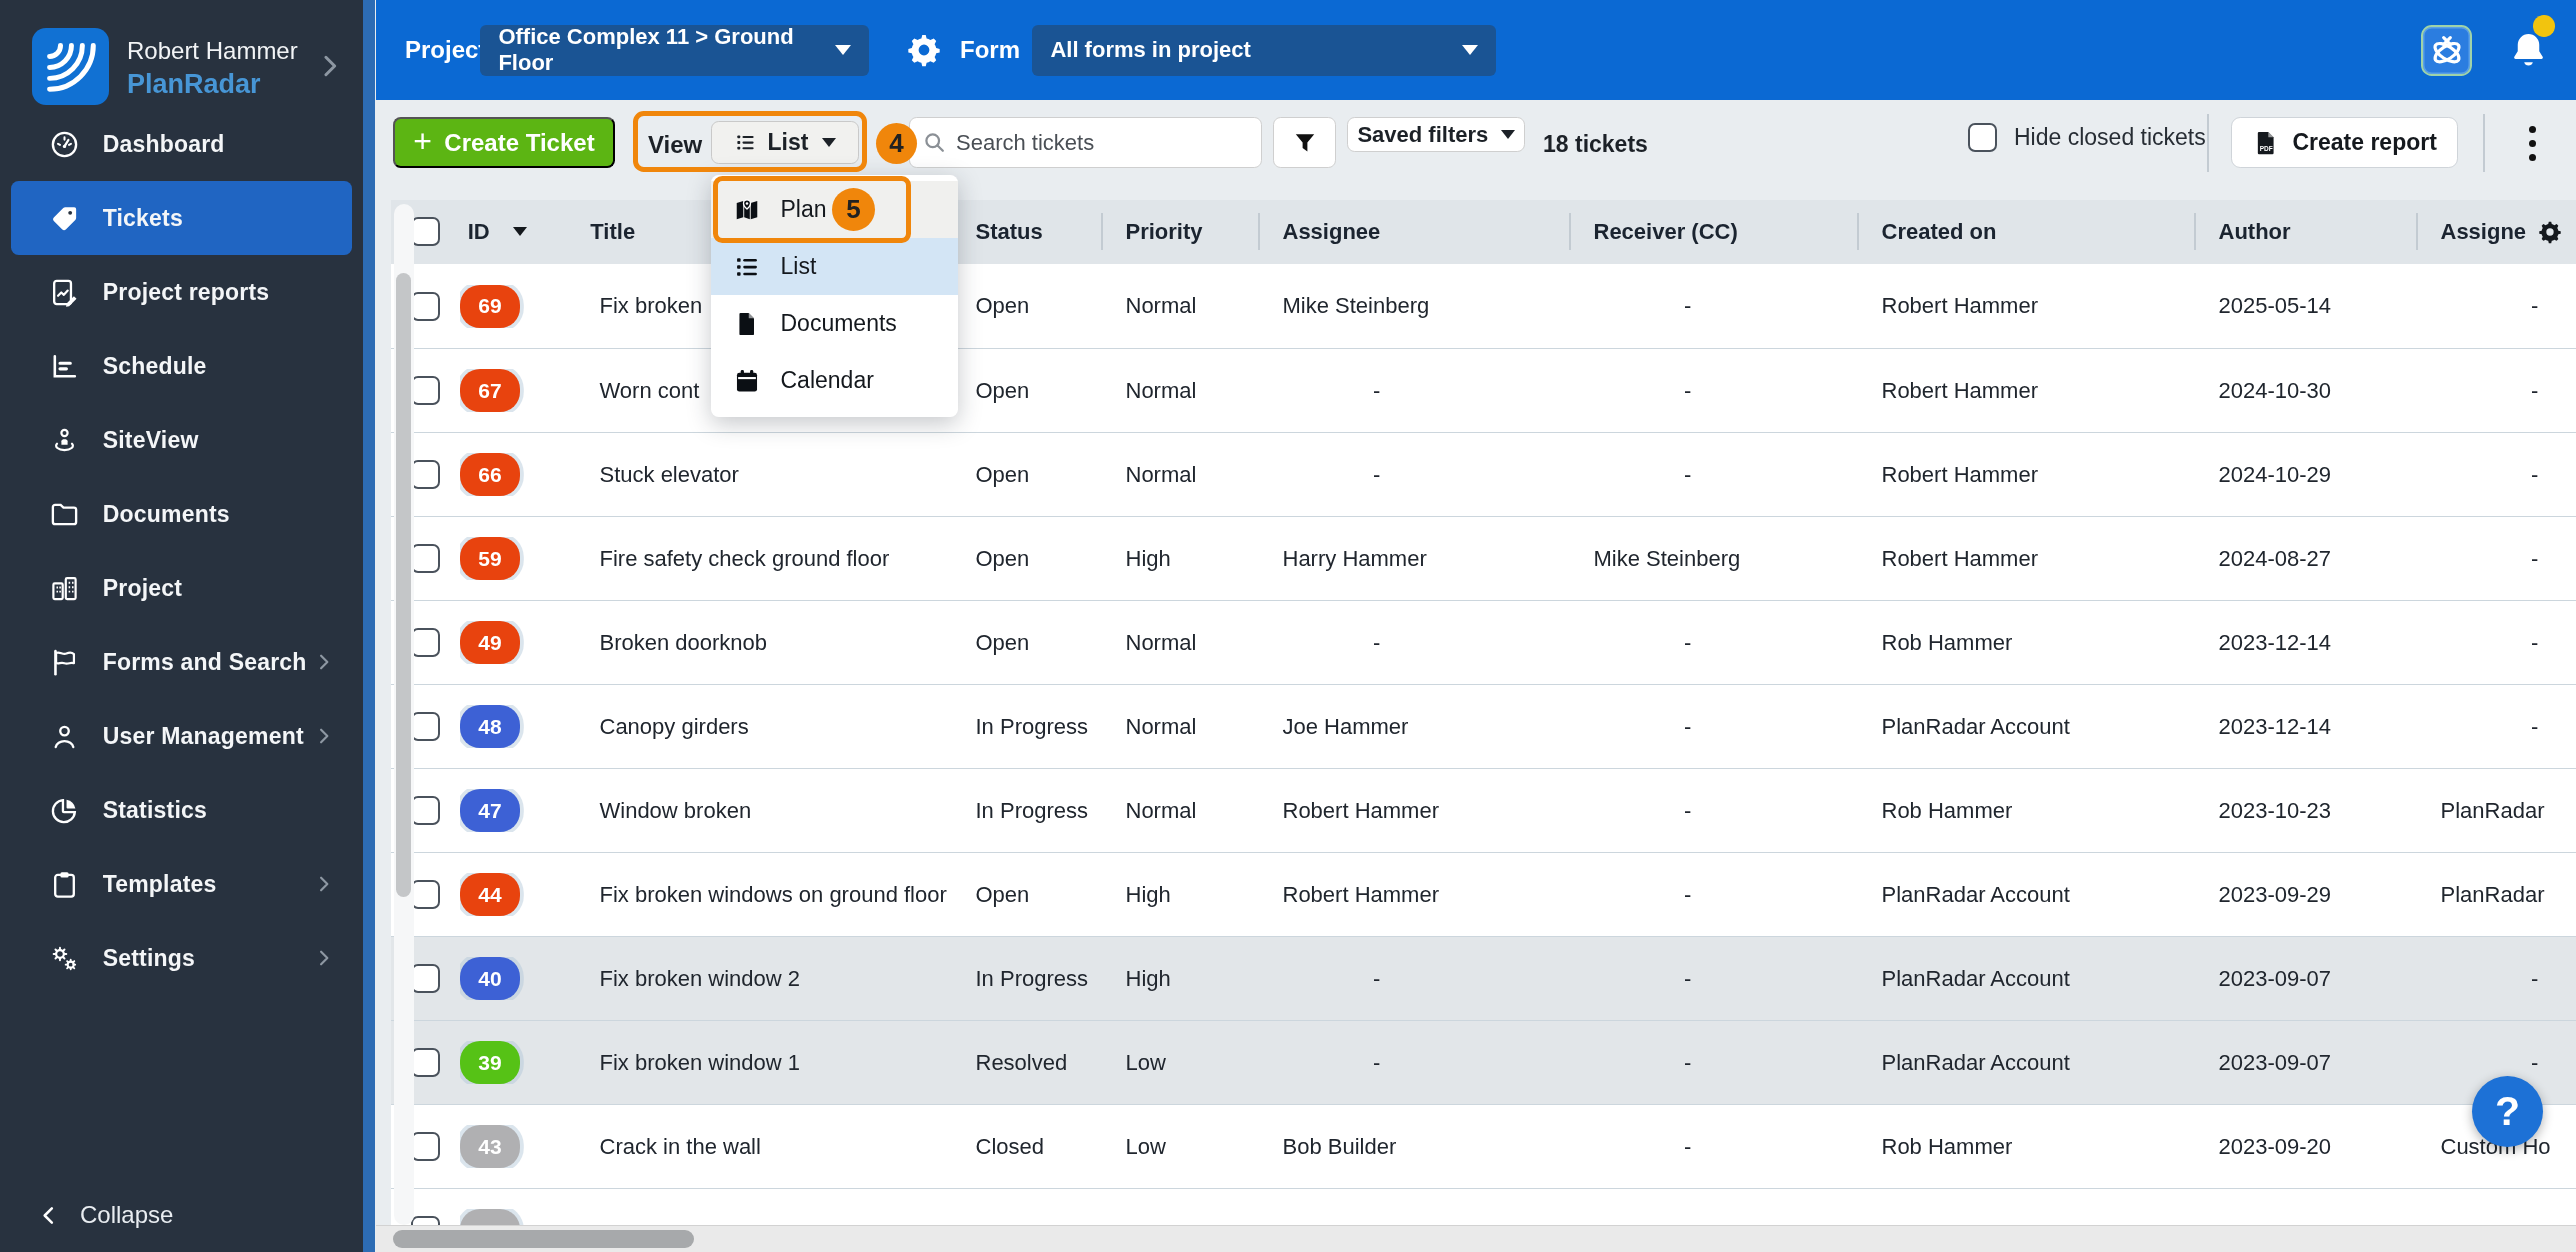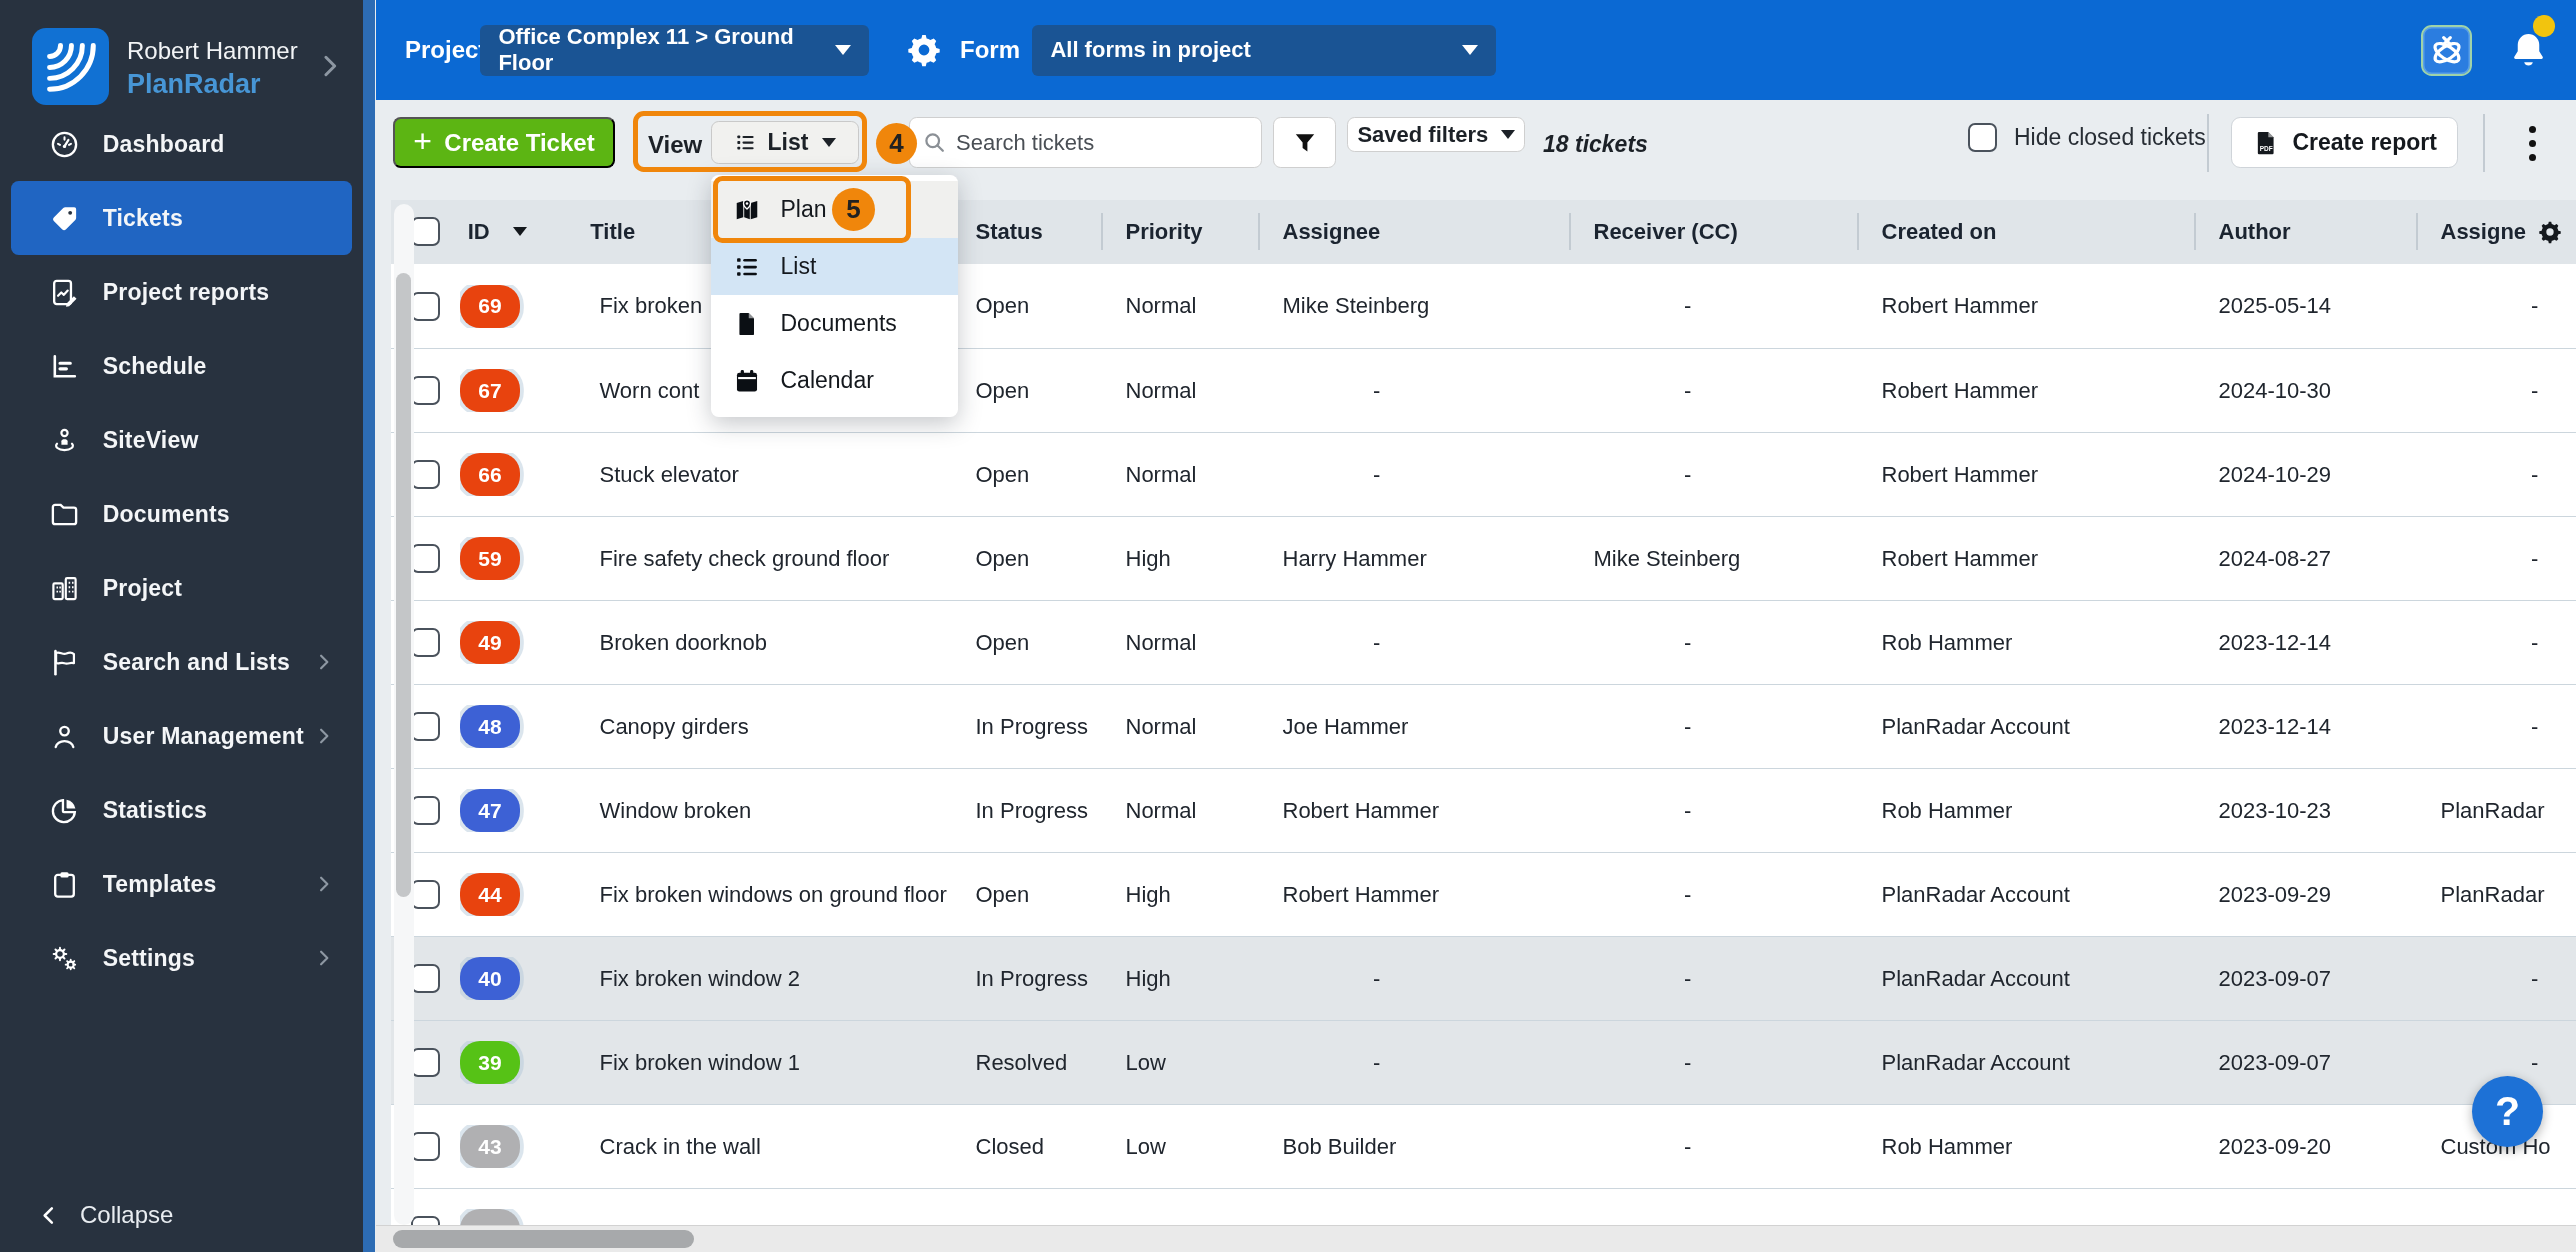--- a/index.html
+++ b/index.html
@@ -46,21 +46,21 @@
   #list-btn .ic { width:23px; height:23px; }
   #list-btn .caret-down { border-left-width:7px; border-right-width:7px; border-top-width:9.2px; margin-left:3.1px; }
   #search-box { position:absolute; left:533px; top:17px; width:353px; height:51px; background:#fff; border:1.5px solid #cfcfcf; border-radius:7.7px; display:flex; align-items:center; padding:0 12.3px; gap:9.2px; }
   #search-box .ic { width:24.5px; height:24.5px; color:#8b9096; flex:0 0 24.5px; }
   #search-input { border:none; outline:none; font-size:22px; color:#3f444b; width:100%; font-family:"Liberation Sans",sans-serif; background:transparent; }
   #search-input::placeholder { color:#4a4f55; opacity:1; }
   #funnel-btn { position:absolute; left:897px; top:17px; width:63px; height:51px; background:#fff; border:1.5px solid #cfcfcf; border-radius:7.7px; display:flex; align-items:center; justify-content:center; color:#111; cursor:pointer; }
   #funnel-btn .ic { width:26px; height:26px; }
   #saved-filters { position:absolute; left:971px; top:17px; width:178px; height:35px; background:#fff; border:1.5px solid #cfcfcf; border-radius:7.7px; display:flex; align-items:center; justify-content:center; gap:12.3px; font-size:22px; font-weight:600; color:#1c2127; cursor:pointer; }
   #saved-filters .caret-down { border-left-width:7px; border-right-width:7px; border-top-width:9.2px; }
-  #ticket-count { position:absolute; left:1167px; top:31px; font-size:23px; font-weight:600; color:#1c2127;font-style:italic; }
+  #ticket-count { position:absolute; left:1167px; top:31px; font-size:23px; font-weight:600; color:#1c2127; }
   #hide-closed { position:absolute; left:1592px; top:23px; display:flex; align-items:center; gap:17px; cursor:pointer; }
   .cbx { width:29px; height:29px; background:#fff; border:2.3px solid #4a525c; border-radius:7px; }
   #hide-closed .lbl { font-size:23px; color:#272d34; }
   .tb-divider { position:absolute; top:14px; width:1.5px; height:58px; background:#c3cbd2; }
   #create-report { position:absolute; left:1855px; top:17px; width:227px; height:51px; background:#fff; border:1.5px solid #cfd4d9; border-radius:9.2px; display:flex; align-items:center; justify-content:center; gap:12.3px; font-size:23px; font-weight:600; color:#15191e; cursor:pointer; }
   #create-report .ic { width:28px; height:28px; }
   #kebab { position:absolute; left:2141px; top:21.5px; width:31px; height:43px; display:flex; flex-direction:column; align-items:center; justify-content:center; gap:7px; cursor:pointer; }
   #kebab i { width:7px; height:7px; border-radius:50%; background:#111; }
 
   
@@ -285,21 +285,21 @@
       <div class="sb-item">
         <svg class="ic" viewBox="0 0 24 24">
           <use href="#i-buildings"></use>
         </svg>
         <span class="lbl">Project</span>
       </div>
       <div class="sb-item">
         <svg class="ic" viewBox="0 0 24 24">
           <use href="#i-flag"></use>
         </svg>
-        <span class="lbl">Search and Lists</span>
+        <span class="lbl">Forms and Search</span>
         <svg class="chev" viewBox="0 0 24 24">
           <use href="#i-chevR"></use>
         </svg>
       </div>
       <div class="sb-item">
         <svg class="ic" viewBox="0 0 24 24">
           <use href="#i-person"></use>
         </svg>
         <span class="lbl">User Management</span>
         <svg class="chev" viewBox="0 0 24 24">

